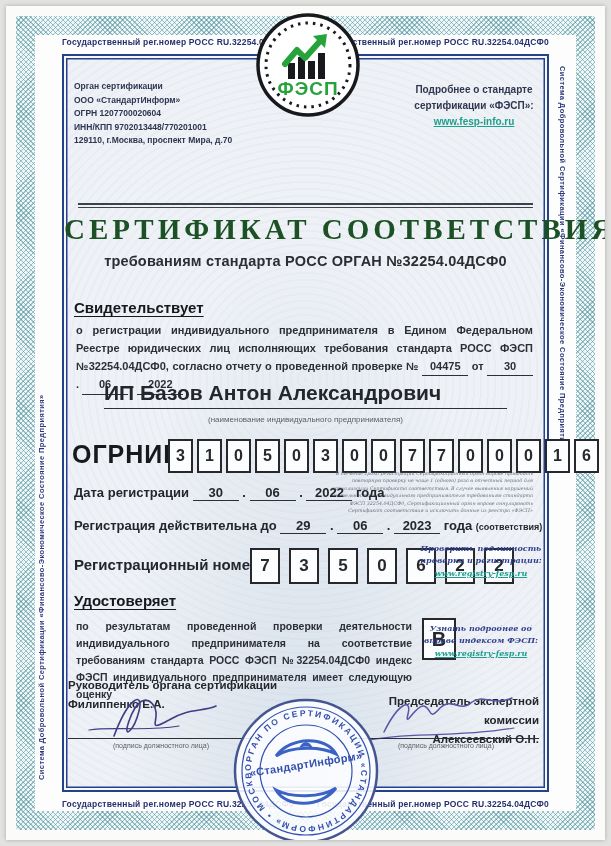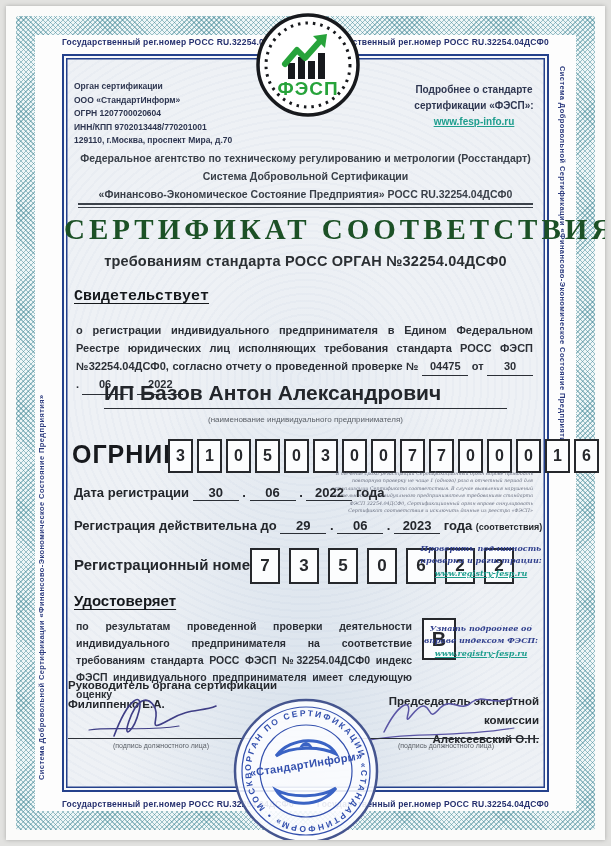--- a/index.html
+++ b/index.html
@@ -76,32 +76,27 @@
       <div>ИНН/КПП 9702013448/770201001</div>
       <div>129110, г.Москва, проспект Мира, д.70</div>
     </div>
 
     <div class="abs infoblock" style="right:8px;top:26px;width:130px;">
       <div>Подробнее о стандарте</div>
       <div>сертификации «ФЭСП»:</div>
       <div class="link">www.fesp-info.ru</div>
     </div>
 
-    <div class="abs agency" style="left:10px;right:10px;top:94px;">
-      <div>Федеральное агентство по техническому регулированию и метрологии (Росстандарт)</div>
-      <div>Система Добровольной Сертификации</div>
-      <div>«Финансово-Экономическое Состояние Предприятия» РОСС RU.32254.04ДСФ0</div>
-    </div>
 
     <div class="abs rule" style="left:14px;right:14px;top:147px;"></div>
 
     <div class="abs title" style="left:0;right:0;top:157px;">СЕРТИФИКАТ СООТВЕТСТВИЯ</div>
     <div class="abs subtitle" style="left:0;right:0;top:197px;">требованиям стандарта РОСС ОРГАН №32254.04ДСФ0</div>
 
-    <div class="abs sheading" style="left:10px;top:232px;font-family:Liberation Mono, monospace;">Свидетельствует</div>
+    <div class="abs sheading" style="left:10px;top:243px;">Свидетельствует</div>
 
     <div class="abs para" style="left:12px;right:14px;top:266px;">
       <span>о регистрации индивидуального предпринимателя в Едином Федеральном Реестре юридических лиц  исполняющих требования стандарта РОСС ФЭСП №32254.04ДСФ0, согласно отчету о проведенной проверке №</span>
       <span class="slot">04475</span>
       <span>от</span>
       <span class="slot">30</span>
       <span>.</span>
       <span class="slot">06</span>
       <span>.</span>
       <span class="slot">2022</span>

